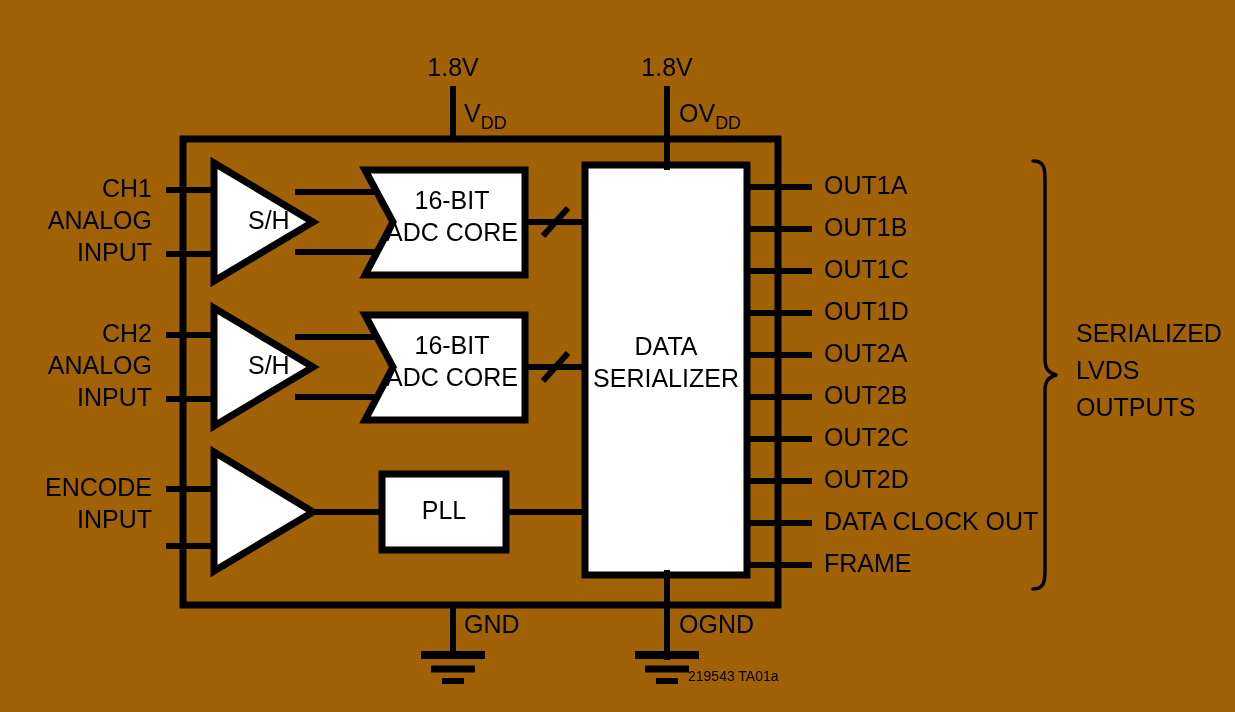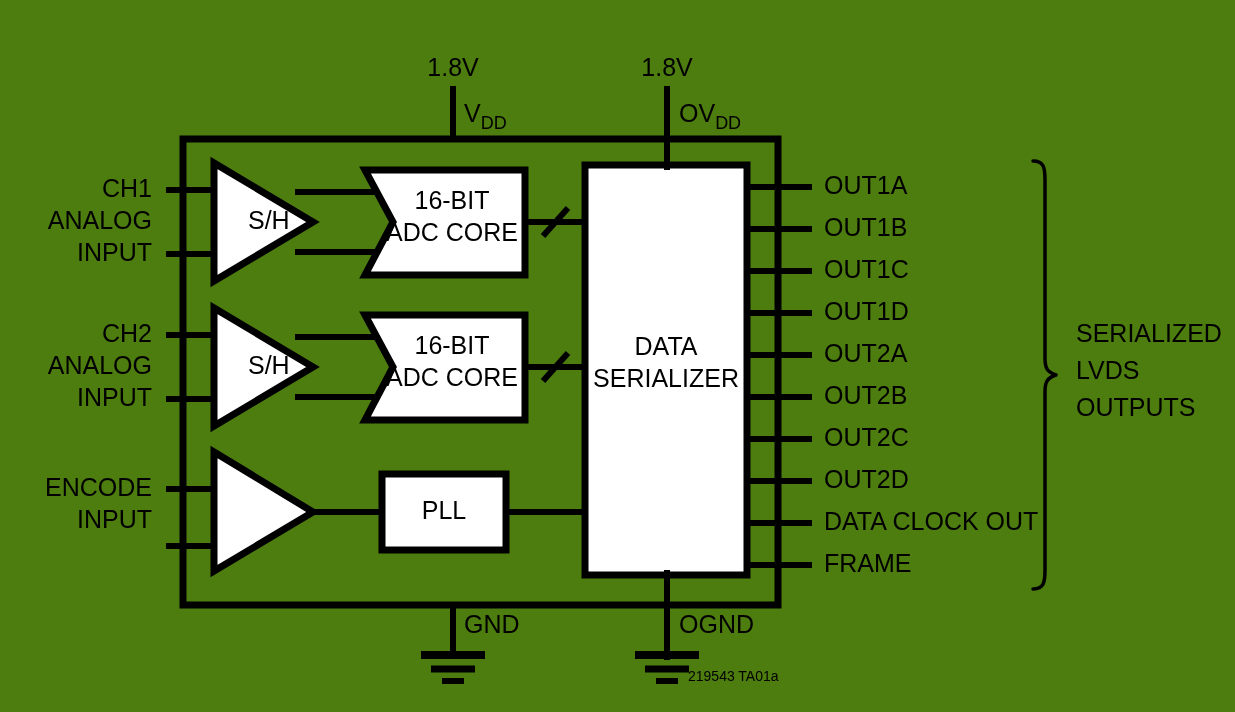--- a/index.html
+++ b/index.html
@@ -10,21 +10,21 @@
   body {
     width: 1235px;
     height: 712px;
     font-family: "Liberation Sans", sans-serif;
     overflow: hidden;
   }
   #diagram-root {
     position: relative;
     width: 1235px;
     height: 712px;
-    background: #4d7c0f;
+    background: #a16207;
   }
   svg#block-diagram {
     display: block;
     width: 1235px;
     height: 712px;
   }
   .wire {
     stroke: #000000;
     stroke-width: 6;
     fill: none;

